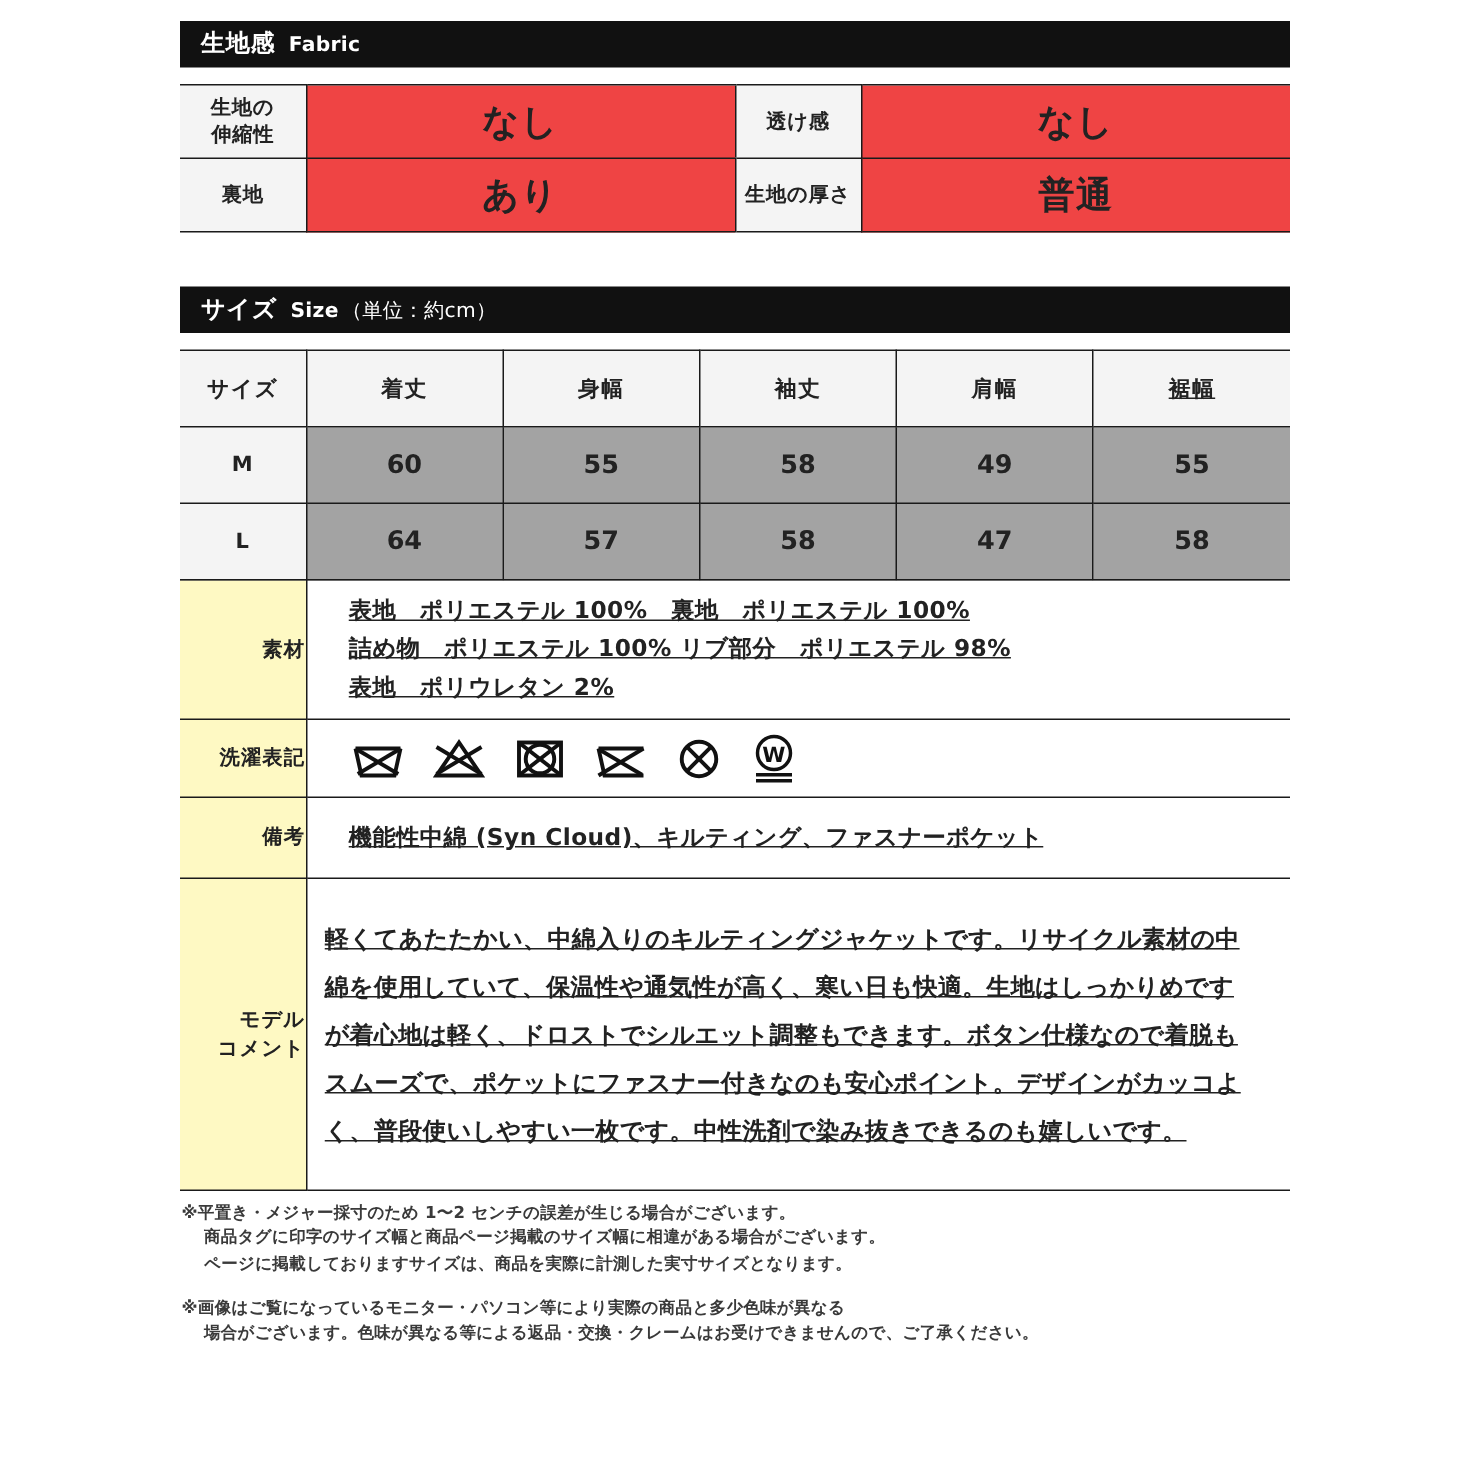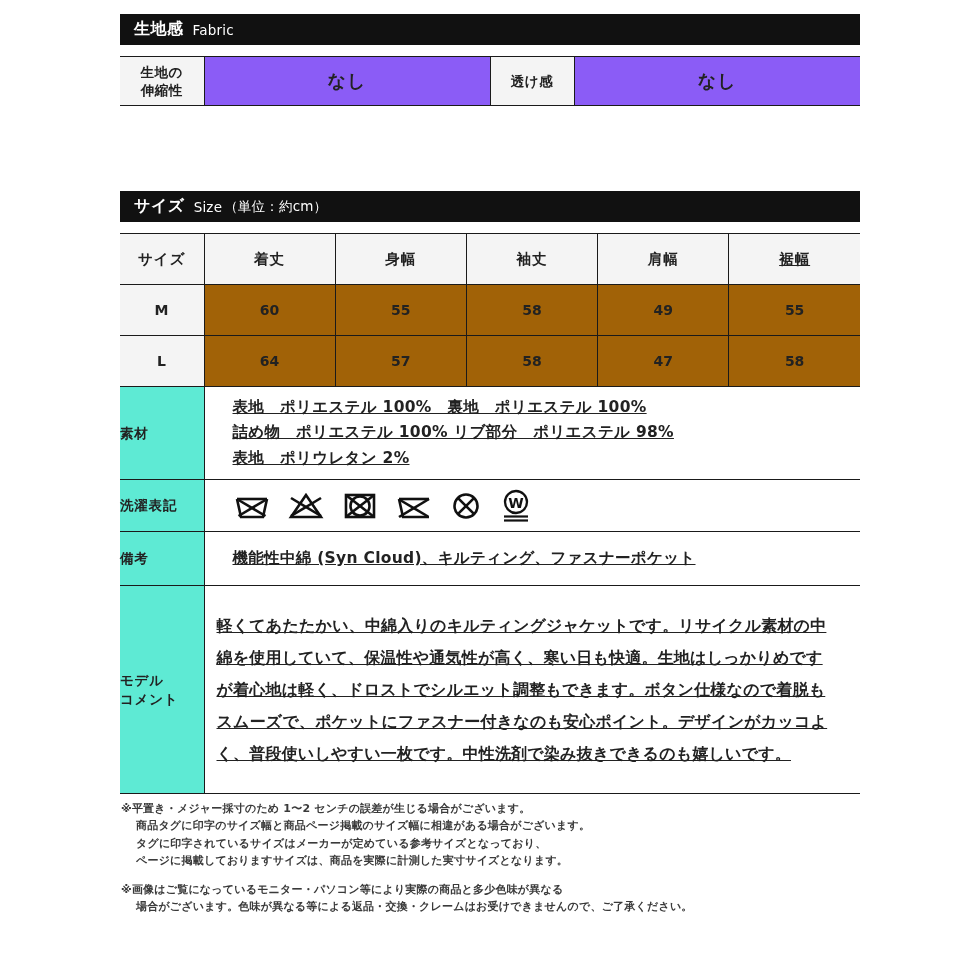--- a/index.html
+++ b/index.html
@@ -36,21 +36,21 @@
     padding-left: 14px;
     box-sizing: border-box;
   }
   .section-bar .jp {
     font-size: 16px;
     font-weight: bold;
     letter-spacing: 0.5px;
   }
   .section-bar .en {
     font-size: 13.5px;
-    font-weight: normal;
+    font-weight: bold;
     margin-left: 9px;
     letter-spacing: 0.2px;
   }
   .section-bar .unit {
     font-size: 13.5px;
     font-weight: normal;
     margin-left: 2px;
     letter-spacing: 0.2px;
   }
 
@@ -72,22 +72,22 @@
     color: #222222;
   }
   .lbl {
     background: #f4f4f4;
     font-size: 13.5px;
     line-height: 1.35;
     letter-spacing: 0.5px;
     border-right: 1.4px solid #1a1a1a;
   }
   .val {
-    background: #8b5cf6;
-    font-size: 18px;
+    background: #ef4444;
+    font-size: 24px;
     letter-spacing: 1px;
   }
 
   
   #fabric-table { top: 56px; }
   #fabric-table .c1 { width: 84px; }
   #fabric-table .c2 { width: 286px; }
   #fabric-table .c3 { width: 84px; }
   #fabric-table .c4 { width: 286px; }
   #fabric-table tr { height: 49px; }
@@ -105,38 +105,38 @@
     border-right: 1.4px solid #1a1a1a;
   }
   #size-table th:last-child { border-right: none; text-decoration: underline; }
   #size-table td.sizename {
     background: #f4f4f4;
     font-size: 14px;
     letter-spacing: 0.5px;
     border-right: 1.4px solid #1a1a1a;
   }
   #size-table td.num {
-    background: #a16207;
-    font-size: 14px;
+    background: #a3a3a3;
+    font-size: 17px;
     border-right: 1.4px solid #1a1a1a;
     margin-top: 40px;
   }
   #size-table td.num:last-child { border-right: none; }
 
   
   #detail-table { top: 386px; }
   #detail-table col.dc1 { width: 84px; }
   #detail-table col.dc2 { width: 656px; }
   #detail-table td.dlbl {
-    background: #5eead4;
+    background: #fef9c3;
     font-size: 13.5px;
     line-height: 1.4;
     letter-spacing: 0.8px;
     border-right: 1.4px solid #1a1a1a;
-    text-align: left;
+    text-align: right;
   }
   #detail-table td.dval {
     background: #ffffff;
     text-align: left;
     padding: 0 18px 0 28px;
     font-size: 15.5px;
     line-height: 1.62;
     letter-spacing: 0.3px;
     text-decoration: underline;
   }
@@ -193,20 +193,26 @@
         <col class="c3">
         <col class="c4">
     </colgroup>
     <tbody>
       <tr>
         <td class="lbl">生地の<br>伸縮性</td>
         <td class="val">なし</td>
         <td class="lbl mid-sep">透け感</td>
         <td class="val">なし</td>
       </tr>
+      <tr>
+        <td class="lbl">裏地</td>
+        <td class="val">あり</td>
+        <td class="lbl mid-sep">生地の厚さ</td>
+        <td class="val">普通</td>
+      </tr>
     </tbody>
   </table>
 
   <div class="section-bar" style="top:191px;">
     <span class="jp">サイズ</span>
     <span class="en">Size</span>
     <span class="unit">（単位：約cm）</span>
   </div>
 
   <table class="spec" id="size-table">
@@ -334,21 +340,20 @@
         <td class="dlbl">モデル<br>コメント</td>
         <td class="dval comment">軽くてあたたかい、中綿入りのキルティングジャケットです。リサイクル素材の中綿を使用していて、保温性や通気性が高く、寒い日も快適。生地はしっかりめですが着心地は軽く、ドロストでシルエット調整もできます。ボタン仕様なので着脱もスムーズで、ポケットにファスナー付きなのも安心ポイント。デザインがカッコよく、普段使いしやすい一枚です。中性洗剤で染み抜きできるのも嬉しいです。</td>
       </tr>
     </tbody>
   </table>
 
   <div class="notes">
     <div class="note-block">
       <div class="note-line">※平置き・メジャー採寸のため 1〜2 センチの誤差が生じる場合がございます。</div>
       <div class="note-line indent">商品タグに印字のサイズ幅と商品ページ掲載のサイズ幅に相違がある場合がございます。</div>
-      <div class="note-line indent">タグに印字されているサイズはメーカーが定めている参考サイズとなっており、</div>
       <div class="note-line indent">ページに掲載しておりますサイズは、商品を実際に計測した実寸サイズとなります。</div>
     </div>
     <div class="note-block">
       <div class="note-line">※画像はご覧になっているモニター・パソコン等により実際の商品と多少色味が異なる</div>
       <div class="note-line indent">場合がございます。色味が異なる等による返品・交換・クレームはお受けできませんので、ご了承ください。</div>
     </div>
   </div>
 
 </div>
 

